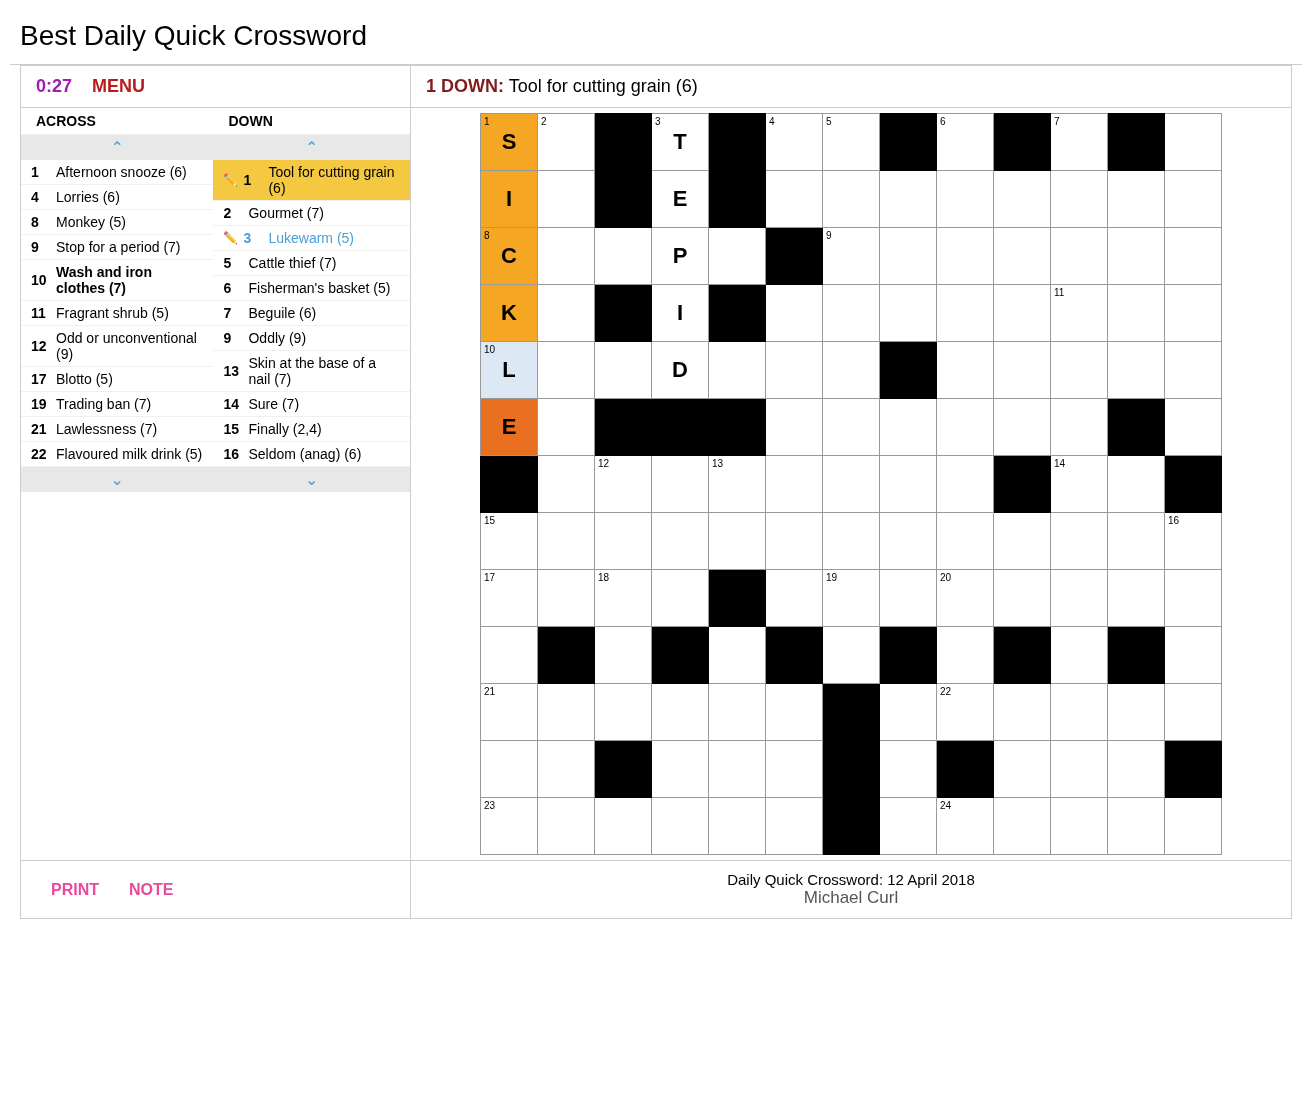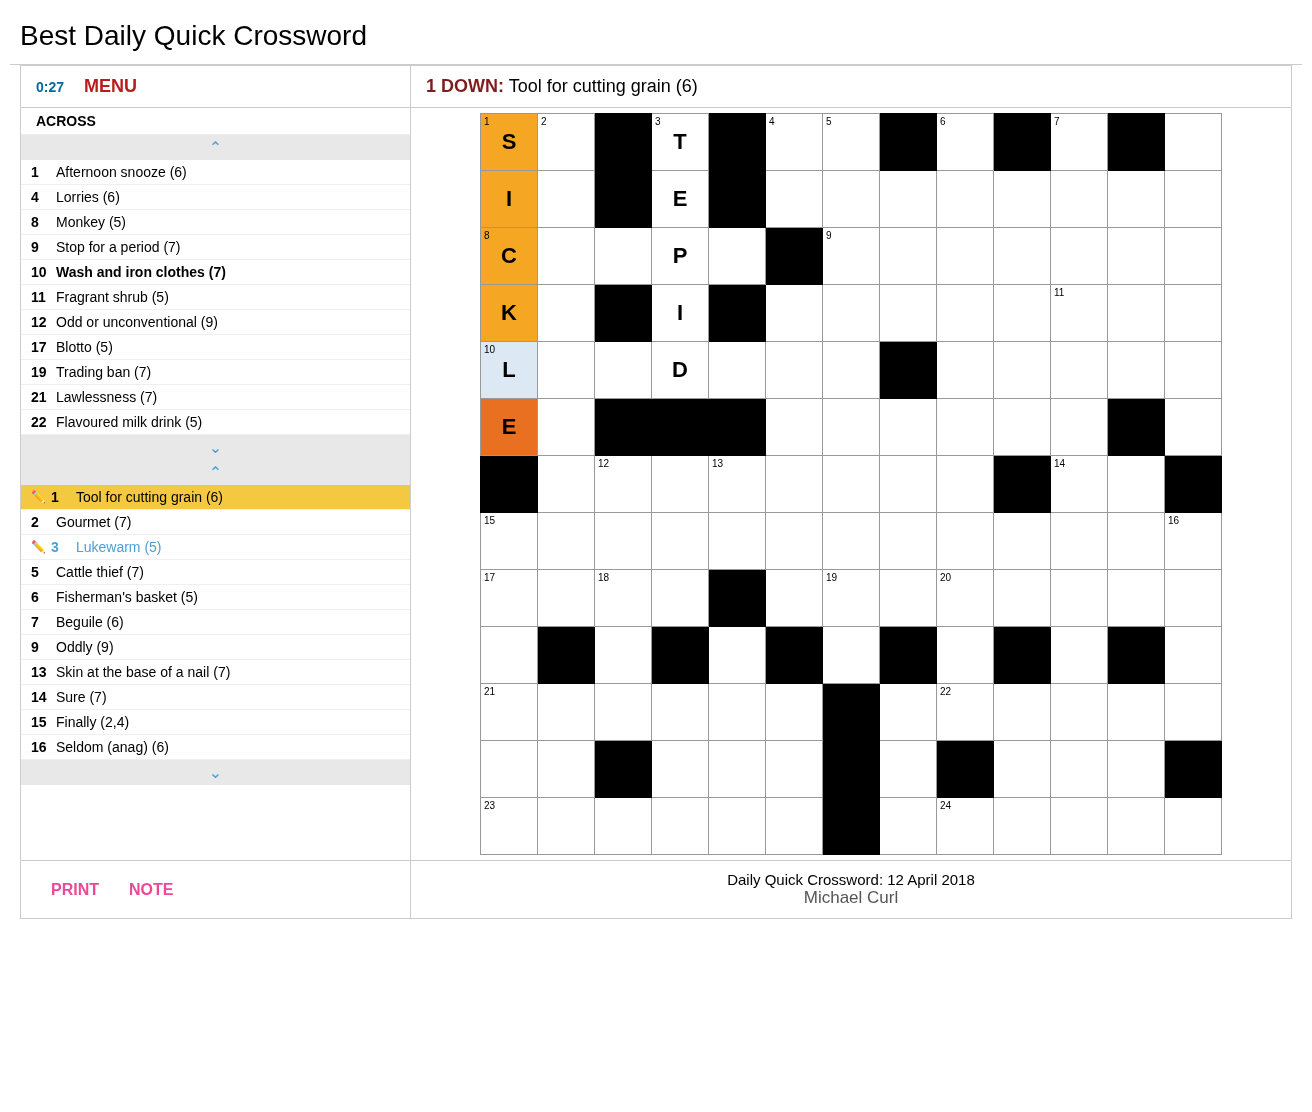--- a/index.html
+++ b/index.html
@@ -5,31 +5,31 @@
     * { box-sizing: border-box; margin: 0; padding: 0; }
     body { font-family: Arial, sans-serif; background: #fff; padding: 10px; width: 1312px; min-height: 1112px; }
     
     h1 { font-size: 28px; font-weight: normal; padding: 10px 0 12px 10px; border-bottom: 1px solid #ccc; margin-bottom: 0; }
     
     .main-container { display: flex; flex-direction: column; border: 1px solid #ccc; margin: 0 10px; }
     
     
     .header-row { display: flex; border-bottom: 1px solid #ccc; }
     .header-left { width: 390px; min-width: 390px; display: flex; align-items: center; padding: 10px 15px; gap: 20px; border-right: 1px solid #ccc; }
-    .timer { color: #0369a1; font-size: 14px; font-weight: bold; }
+    .timer { color: #a21caf; font-size: 18px; font-weight: bold; }
     .menu-btn { color: #b91c1c; font-size: 18px; font-weight: bold; cursor: pointer; }
     .header-right { flex: 1; padding: 10px 15px; font-size: 18px; }
     .clue-header-number { color: #7f1d1d; font-weight: bold; }
     .clue-header-text { color: #000; }
     
     
     .content-area { display: flex; }
     
     
-    .clues-panel { width: 390px; min-width: 390px; border-right: 1px solid #ccc; display: flex; flex-direction: column; }
+    .clues-panel { width: 390px; min-width: 390px; border-right: 1px solid #ccc; display: flex; flex-direction: row; }
     
     .clues-section { }
     .clues-section-header { font-weight: bold; font-size: 14px; padding: 5px 15px; border-bottom: 1px solid #eee; }
     
     .clues-list { list-style: none; overflow: hidden; position: relative; }
     .clue-item { display: flex; align-items: center; padding: 4px 10px; font-size: 14px; border-bottom: 1px solid #f0f0f0; cursor: pointer; }
     .clue-item.active { background: #f5c842; }
     .clue-item.completed { color: #4a9fd4; }
     .clue-number { font-weight: bold; min-width: 20px; margin-right: 5px; }
     .clue-icon { margin-right: 5px; font-size: 12px; }
@@ -135,20 +135,21 @@
           </li>
           <li class="clue-item">
             <span class="clue-number">22</span>
             <span>Flavoured milk drink (5)</span>
           </li>
         </ul>
         <button class="scroll-btn">⌄</button>
       </div>
 
       <div class="clues-section">
+        <div class="clues-section-header">DOWN</div>
         <button class="scroll-btn">⌃</button>
         <ul class="clues-list">
           <li class="clue-item active">
             <span class="clue-icon">✏️</span>
             <span class="clue-number">1</span>
             <span>Tool for cutting grain (6)</span>
           </li>
           <li class="clue-item">
             <span class="clue-number">2</span>
             <span>Gourmet (7)</span>

